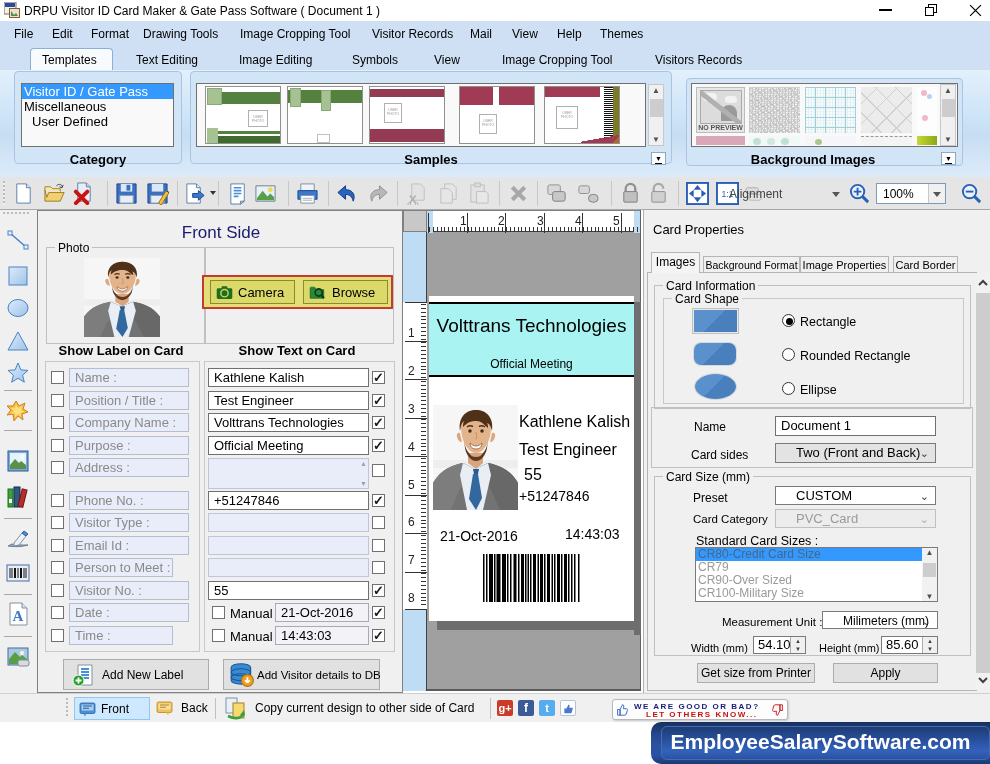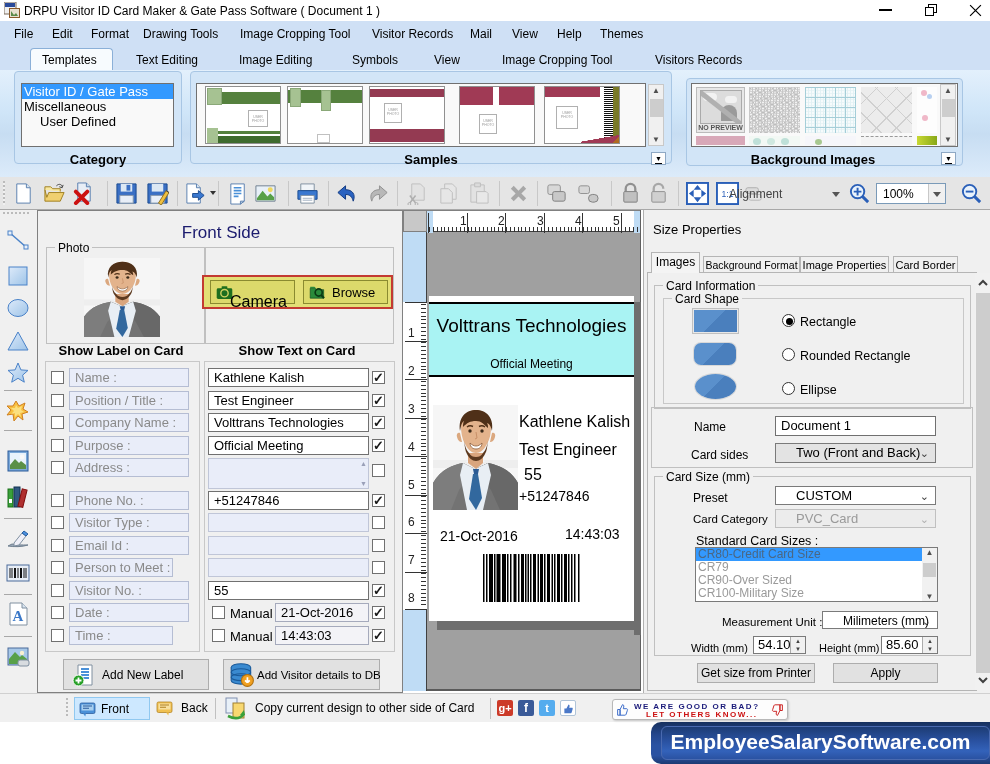--- a/index.html
+++ b/index.html
@@ -82,21 +82,21 @@
   <span class="abs t12" style="left:502px;top:8px;">Image Cropping Tool</span>
   <span class="abs t12" style="left:655px;top:8px;">Visitors Records</span>
 </div>
 
 <div class="abs" id="tband" style="left:0;top:70px;width:990px;height:107px;background:linear-gradient(#e3f0fc,#cfe5f8 40%,#c7ddf2 60%,#dcebfa);">
 
   <div class="abs" style="left:14px;top:1px;width:168px;height:93px;background:#d2e5f7;border:1px solid #a8c6e4;border-radius:4px;"></div>
   <div class="abs" style="left:21px;top:13px;width:153px;height:64px;background:#f9f9f9;border:1px solid #707070;">
     <div style="height:15px;background:#3399ff;color:#fff;font-size:13px;padding-left:2px;line-height:15px;">Visitor ID / Gate Pass</div>
     <div style="height:15px;font-size:13px;padding-left:2px;line-height:15px;">Miscellaneous</div>
-    <div style="height:15px;font-size:13px;padding-left:18px;line-height:15px;">User Defined</div>
+    <div style="height:15px;font-size:13px;padding-left:10px;line-height:15px;">User Defined</div>
   </div>
   <div class="abs" style="left:14px;top:82px;width:168px;text-align:center;font-size:13px;font-weight:bold;">Category</div>
 
   <div class="abs" style="left:190px;top:1px;width:482px;height:93px;background:#d2e5f7;border:1px solid #a8c6e4;border-radius:4px;"></div>
   <div class="abs" style="left:196px;top:13px;width:450px;height:64px;background:#f9f9f9;border:1px solid #707070;"></div>
   <div id="thumbs">
     <div class="thumb" style="left:205px;">
       <div class="abs" style="left:2px;top:5px;width:72px;height:12px;background:#55813e;"></div>
       <div class="abs" style="left:1px;top:1px;width:15px;height:17px;background:#a6c292;border:1px solid #8aa878;"></div>
       <div class="abs uphoto" style="left:42px;top:23px;width:20px;height:17px;">USER PHOTO</div>
@@ -412,21 +412,21 @@
         </svg></div>
 
   <div class="gb" style="left:166px;top:36px;width:190px;height:97px;border-color:#c0c0c0;"></div>
   <div class="abs" style="left:164px;top:64px;width:191px;height:34px;background:#e3df76;border:2px solid #c33a32;">
     <div class="abs" style="left:6px;top:3px;width:85px;height:24px;background:#dcd96b;border:1px solid #8a8a30;">
       <svg style="position:absolute;left:5px;top:3px;width:17px;height:17px;" viewBox="0 0 24 24">
             <rect x="1" y="6" width="22" height="15" rx="2" fill="#1e6e1e"></rect>
             <rect x="8" y="3" width="8" height="5" rx="1" fill="#1e6e1e"></rect>
             <circle cx="12" cy="13" r="5.2" fill="none" stroke="#cfd060" stroke-width="2"></circle>
           </svg>
-      <span style="position:absolute;left:19px;top:4px;font-size:16px;margin-top:8px;">Camera</span>
+      <span style="position:absolute;left:27px;top:4px;font-size:13px;">Camera</span>
     </div>
     <div class="abs" style="left:99px;top:3px;width:85px;height:24px;background:#dcd96b;border:1px solid #8a8a30;">
       <svg style="position:absolute;left:5px;top:3px;width:18px;height:17px;" viewBox="0 0 24 24">
             <path d="M1 20V6h7l2 2h10v12z" fill="#2a8a3a" stroke="#145020"></path>
             <path d="M1 8V4h6l2 2H1z" fill="#2a8a3a"></path>
             <circle cx="13" cy="12" r="5" fill="none" stroke="#0a3a14" stroke-width="2.4"></circle>
             <path d="M16.5 15.5l4 4.5" stroke="#0a3a14" stroke-width="3"></path>
           </svg>
       <span style="position:absolute;left:28px;top:4px;font-size:13px;">Browse</span>
     </div>
@@ -608,21 +608,21 @@
               <rect x="85" width="1.5" height="48"></rect>
               <rect x="88" width="1.5" height="48"></rect>
               <rect x="91" width="1.5" height="48"></rect>
               <rect x="95" width="1.5" height="48"></rect>
       </g>
           </svg></div>
   </div>
 </div>
 
 <div class="abs" id="props" style="left:643px;top:210px;width:347px;height:483px;background:#f0f0f0;border-left:1px solid #b0b0b0;">
-  <div class="abs" style="left:9px;top:12px;font-size:13px;">Size Properties</div>
+  <div class="abs" style="left:9px;top:12px;font-size:13px;">Card Properties</div>
 
   <div class="abs" style="left:3px;top:62px;width:330px;height:419px;background:#f0f0f0;border:1px solid #b5b5b5;"></div>
   <div class="abs ptab" style="left:59px;top:46px;width:97px;font-size:10.5px;">Background Format</div>
   <div class="abs ptab" style="left:156px;top:46px;width:89px;">Image Properties</div>
   <div class="abs ptab" style="left:249px;top:46px;width:65px;">Card Border</div>
   <div class="abs" style="left:7px;top:42px;width:49px;height:21px;background:#f4f4f4;border:1px solid #b5b5b5;border-bottom:none;font-size:12px;text-align:center;line-height:19px;white-space:nowrap;">Images</div>
 
   <div class="abs" style="left:331px;top:63px;width:16px;height:417px;background:#f1f1f1;">
     <svg class="abs" style="left:3px;top:6px;width:10px;height:7px;" viewBox="0 0 10 7">
           <path d="M1 6l4-4 4 4" fill="none" stroke="#404040" stroke-width="2"></path>

